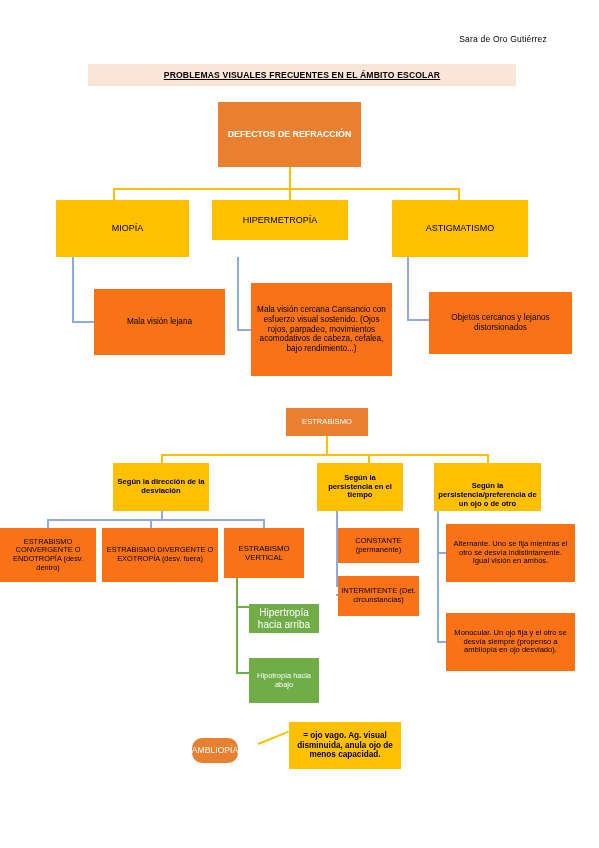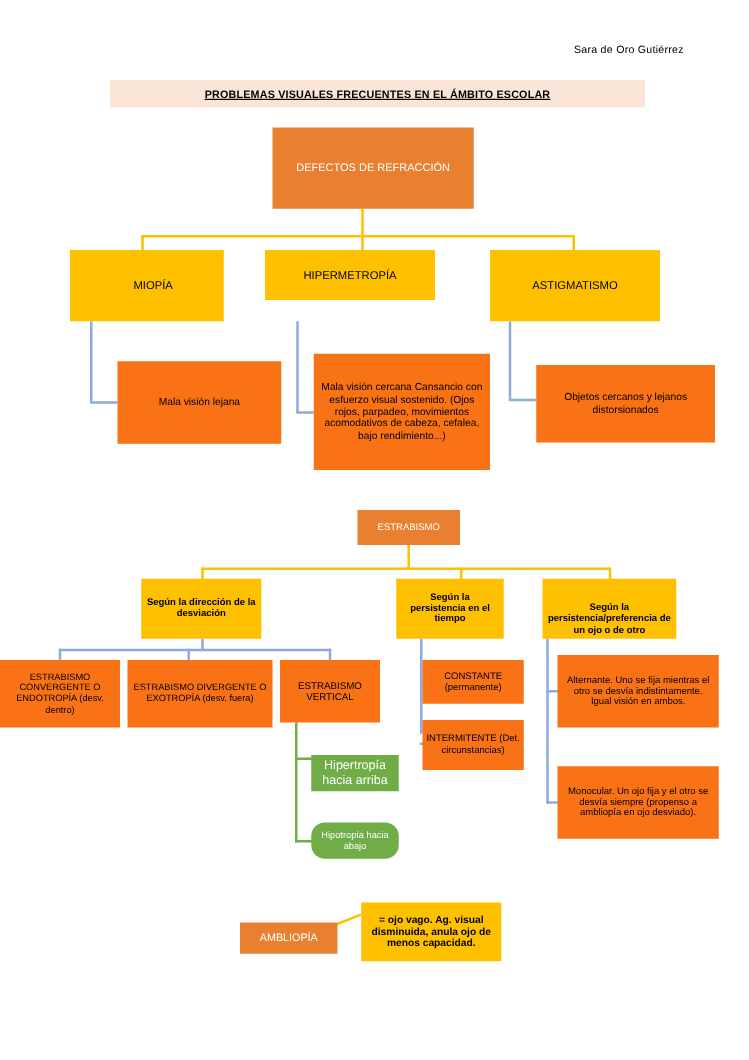--- a/index.html
+++ b/index.html
@@ -38,25 +38,25 @@
   <div class="titlebar">
     <span>PROBLEMAS VISUALES FRECUENTES EN EL ÁMBITO ESCOLAR</span>
   </div>
 
   <div class="ln lnY" style="left:289px;top:167px;width:2px;height:22px;"></div>
   <div class="ln lnY" style="left:113px;top:188px;width:347px;height:2px;"></div>
   <div class="ln lnY" style="left:113px;top:188px;width:2px;height:12px;"></div>
   <div class="ln lnY" style="left:289px;top:188px;width:2px;height:12px;"></div>
   <div class="ln lnY" style="left:458px;top:188px;width:2px;height:12px;"></div>
 
-  <div class="node orange" style="left:218px;top:102px;width:161px;height:65px;font-size:8.8px;font-weight:normal;">
+  <div class="node orange" style="left:218px;top:102px;width:143px;height:65px;font-size:8.8px;font-weight:bold;">
     <span>DEFECTOS DE REFRACCIÓN</span>
   </div>
 
-  <div class="node yellow" style="left:56px;top:200px;width:123px;height:57px;font-size:9px;padding-left:10px;">
+  <div class="node yellow" style="left:56px;top:200px;width:133px;height:57px;font-size:9px;padding-left:10px;">
     <span>MIOPÍA</span>
   </div>
   <div class="node yellow" style="left:212px;top:200px;width:136px;height:40px;font-size:9px;">
     <span>HIPERMETROPÍA</span>
   </div>
   <div class="node yellow" style="left:392px;top:200px;width:136px;height:57px;font-size:9px;">
     <span>ASTIGMATISMO</span>
   </div>
 
   <div class="ln lnB" style="left:72px;top:257px;width:2px;height:65px;"></div>
@@ -114,21 +114,21 @@
     <span>ESTRABISMO VERTICAL</span>
   </div>
 
   <div class="ln lnG" style="left:236px;top:578px;width:2px;height:96px;"></div>
   <div class="ln lnG" style="left:236px;top:606px;width:14px;height:2px;"></div>
   <div class="ln lnG" style="left:236px;top:672px;width:14px;height:2px;"></div>
 
   <div class="node green" style="left:249px;top:604px;width:70px;height:29px;font-size:10px;padding:1px 2px;">
     <span>Hipertropía hacia arriba</span>
   </div>
-  <div class="node green" style="left:249px;top:658px;width:70px;height:29px;font-size:7.4px;padding:1px 2px;border-radius:11px;">
+  <div class="node green" style="left:249px;top:658px;width:70px;height:45px;font-size:7.4px;padding:1px 2px;">
     <span>Hipotropía hacia abajo</span>
   </div>
 
   <div class="ln lnB" style="left:336px;top:511px;width:2px;height:76px;"></div>
   <div class="ln lnB" style="left:336px;top:545px;width:14px;height:2px;"></div>
   <div class="ln lnB" style="left:336px;top:594px;width:14px;height:2px;"></div>
 
   <div class="node blue" style="left:338px;top:528px;width:81px;height:35px;font-size:7.6px;padding:1px 3px;">
     <span>CONSTANTE (permanente)</span>
   </div>
@@ -142,20 +142,20 @@
 
   <div class="node blue" style="left:446px;top:524px;width:129px;height:58px;font-size:7.6px;padding:2px 4px;">
     <span>Alternante. Uno se fija mientras el otro se desvía indistintamente. Igual visión en ambos.</span>
   </div>
   <div class="node blue" style="left:446px;top:613px;width:129px;height:58px;font-size:7.6px;padding:2px 4px;">
     <span>Monocular. Un ojo fija y el otro se desvía siempre (propenso a ambliopía en ojo desviado).</span>
   </div>
 
   <div class="ln lnO" style="left:258px;top:743px;width:33px;height:2px;transform:rotate(-22deg);transform-origin:left center;"></div>
 
-  <div class="node orange" style="left:192px;top:738px;width:78px;height:25px;font-size:8.6px;">
+  <div class="node orange" style="left:192px;top:738px;width:46px;height:25px;font-size:8.6px;border-radius:10px;">
     <span>AMBLIOPÍA</span>
   </div>
   <div class="node yellow" style="left:289px;top:722px;width:112px;height:47px;font-size:8.2px;font-weight:bold;padding:2px 4px;">
     <span>= ojo vago. Ag. visual disminuida, anula ojo de menos capacidad.</span>
   </div>
 
 </div>
 
 </body></html>

